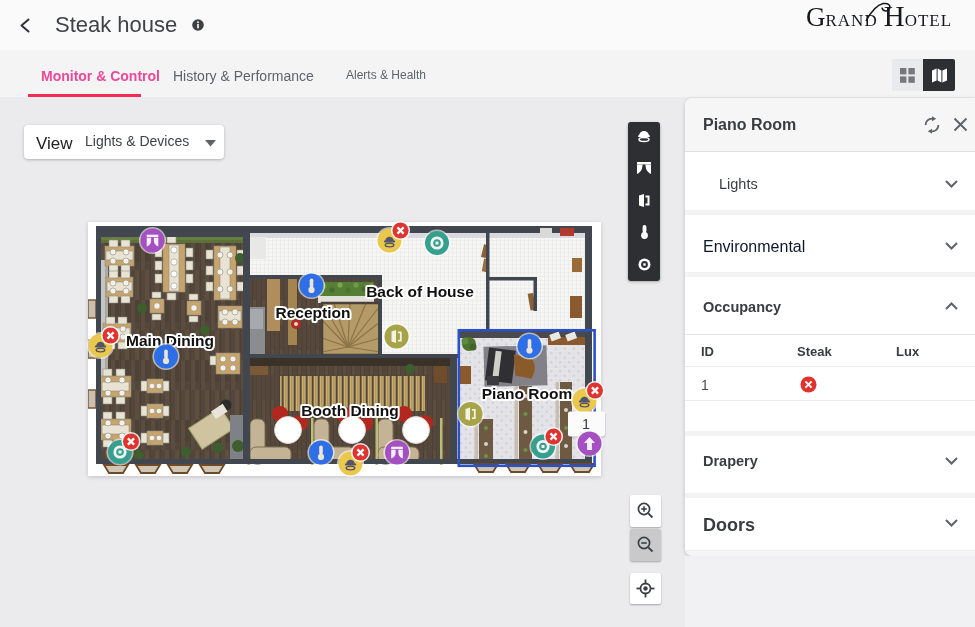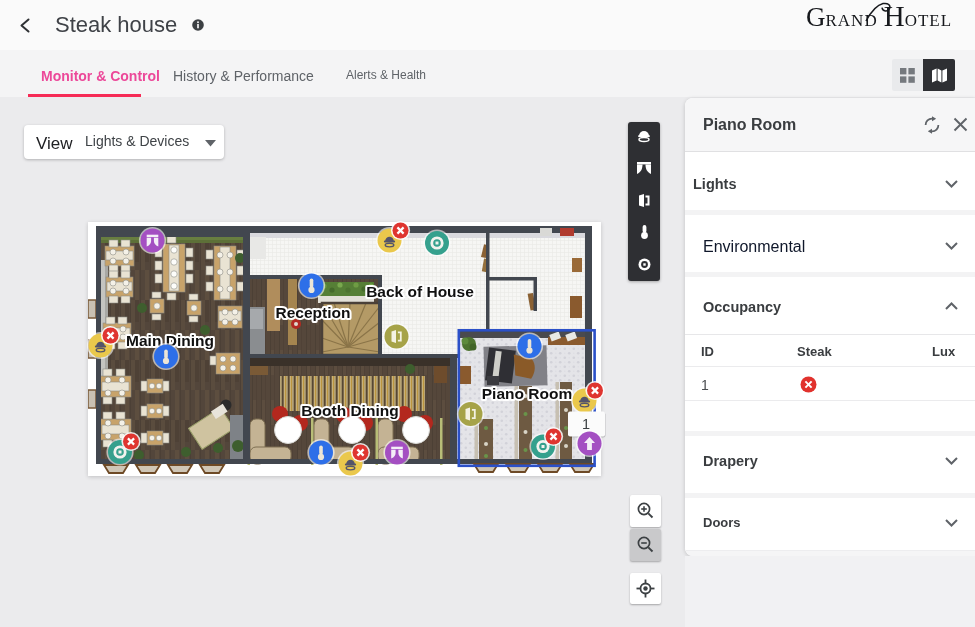--- a/index.html
+++ b/index.html
@@ -646,21 +646,21 @@
     <polygon points="9,0.2 9,5.2 13.2,2.7" fill="#5f6368"></polygon>
     <polygon points="9,12.8 9,17.8 4.8,15.3" fill="#5f6368"></polygon>
   </svg>
 
   <svg style="position:absolute;left:268px;top:19px;" width="15" height="15" viewBox="0 0 15 15">
     <line x1="1.5" y1="1.5" x2="13.5" y2="13.5" stroke="#5f6368" stroke-width="1.9"></line>
     <line x1="13.5" y1="1.5" x2="1.5" y2="13.5" stroke="#5f6368" stroke-width="1.9"></line>
   </svg>
 
   <div style="position:absolute;left:0;top:54.5px;width:290px;height:57px;background:#fff;border-bottom:1px solid #e7e7e9;"></div>
-  <div style="position:absolute;left:8px;top:78px;font-size:14.5px;font-weight:bold;color:#3a3d40;">Lights</div>
+  <div style="position:absolute;left:34px;top:78px;font-size:14.5px;font-weight:normal;color:#3a3d40;">Lights</div>
   <svg style="position:absolute;left:260px;top:82px;" width="13" height="8" viewBox="0 0 13 8">
       <polyline points="1,1 6.5,6.5 12,1" fill="none" stroke="#5f6368" stroke-width="2"></polyline>
     </svg>
   <div style="position:absolute;left:0;top:111.5px;width:290px;height:5px;background:#f3f3f4;"></div>
 
   <div style="position:absolute;left:0;top:116.5px;width:290px;height:57px;background:#fff;border-bottom:1px solid #e7e7e9;"></div>
   <div style="position:absolute;left:18px;top:140px;font-size:16px;font-weight:normal;color:#0f172a;">Environmental</div>
   <svg style="position:absolute;left:260px;top:144px;" width="13" height="8" viewBox="0 0 13 8">
       <polyline points="1,1 6.5,6.5 12,1" fill="none" stroke="#5f6368" stroke-width="2"></polyline>
     </svg>
@@ -668,40 +668,40 @@
 
   <div style="position:absolute;left:0;top:178.5px;width:290px;height:154px;background:#fff;"></div>
   <div style="position:absolute;left:18px;top:201px;font-size:14.5px;font-weight:bold;color:#3a3d40;">Occupancy</div>
   <svg style="position:absolute;left:260px;top:204px;" width="13" height="8" viewBox="0 0 13 8">
       <polyline points="1,7 6.5,1.5 12,7" fill="none" stroke="#5f6368" stroke-width="2"></polyline>
     </svg>
   <div style="position:absolute;left:0;top:235.5px;width:290px;height:1px;background:#e7e7e9;"></div>
 
   <div style="position:absolute;left:16px;top:246px;font-size:13px;font-weight:bold;color:#3a3d40;">ID</div>
   <div style="position:absolute;left:112px;top:246px;font-size:13px;font-weight:bold;color:#3a3d40;">Steak</div>
-  <div style="position:absolute;left:211px;top:246px;font-size:13px;font-weight:bold;color:#3a3d40;margin-left:36px;">Lux</div>
+  <div style="position:absolute;left:211px;top:246px;font-size:13px;font-weight:bold;color:#3a3d40;">Lux</div>
   <div style="position:absolute;left:0;top:268px;width:290px;height:1px;background:#ebebed;"></div>
 
   <div style="position:absolute;left:16px;top:279px;font-size:14px;color:#4a4d50;">1</div>
   <svg style="position:absolute;left:115px;top:278px;" width="17" height="17" viewBox="0 0 17 17">
     <circle cx="8.5" cy="8.5" r="8" fill="#e1322d"></circle>
     <line x1="5.4" y1="5.4" x2="11.6" y2="11.6" stroke="#fff" stroke-width="2"></line>
     <line x1="11.6" y1="5.4" x2="5.4" y2="11.6" stroke="#fff" stroke-width="2"></line>
   </svg>
   <div style="position:absolute;left:0;top:302px;width:290px;height:1px;background:#ebebed;"></div>
   <div style="position:absolute;left:0;top:332.5px;width:290px;height:5px;background:#f3f3f4;"></div>
 
   <div style="position:absolute;left:0;top:337.5px;width:290px;height:57px;background:#fff;border-bottom:1px solid #e7e7e9;"></div>
   <div style="position:absolute;left:18px;top:355px;font-size:14.5px;font-weight:bold;color:#3a3d40;text-align:right;">Drapery</div>
   <svg style="position:absolute;left:260px;top:359px;" width="13" height="8" viewBox="0 0 13 8">
       <polyline points="1,1 6.5,6.5 12,1" fill="none" stroke="#5f6368" stroke-width="2"></polyline>
     </svg>
   <div style="position:absolute;left:0;top:394.5px;width:290px;height:5px;background:#f3f3f4;"></div>
 
   <div style="position:absolute;left:0;top:399.5px;width:290px;height:52px;background:#fff;border-bottom:1px solid #ededef;"></div>
   <div style="position:absolute;left:0;top:452.5px;width:290px;height:5.5px;background:#f5f5f6;"></div>
-  <div style="position:absolute;left:18px;top:417px;font-size:13px;font-weight:bold;color:#3a3d40;">Doors</div>
+  <div style="position:absolute;left:18px;top:417px;font-size:18px;font-weight:bold;color:#3a3d40;">Doors</div>
   <svg style="position:absolute;left:260px;top:421px;" width="13" height="8" viewBox="0 0 13 8">
       <polyline points="1,1 6.5,6.5 12,1" fill="none" stroke="#5f6368" stroke-width="2"></polyline>
     </svg>
 </div>
 
 <div class="abs" style="left:685px;top:556px;width:290px;height:71px;background:#f1f1f3;"></div>
 
 </body></html>

